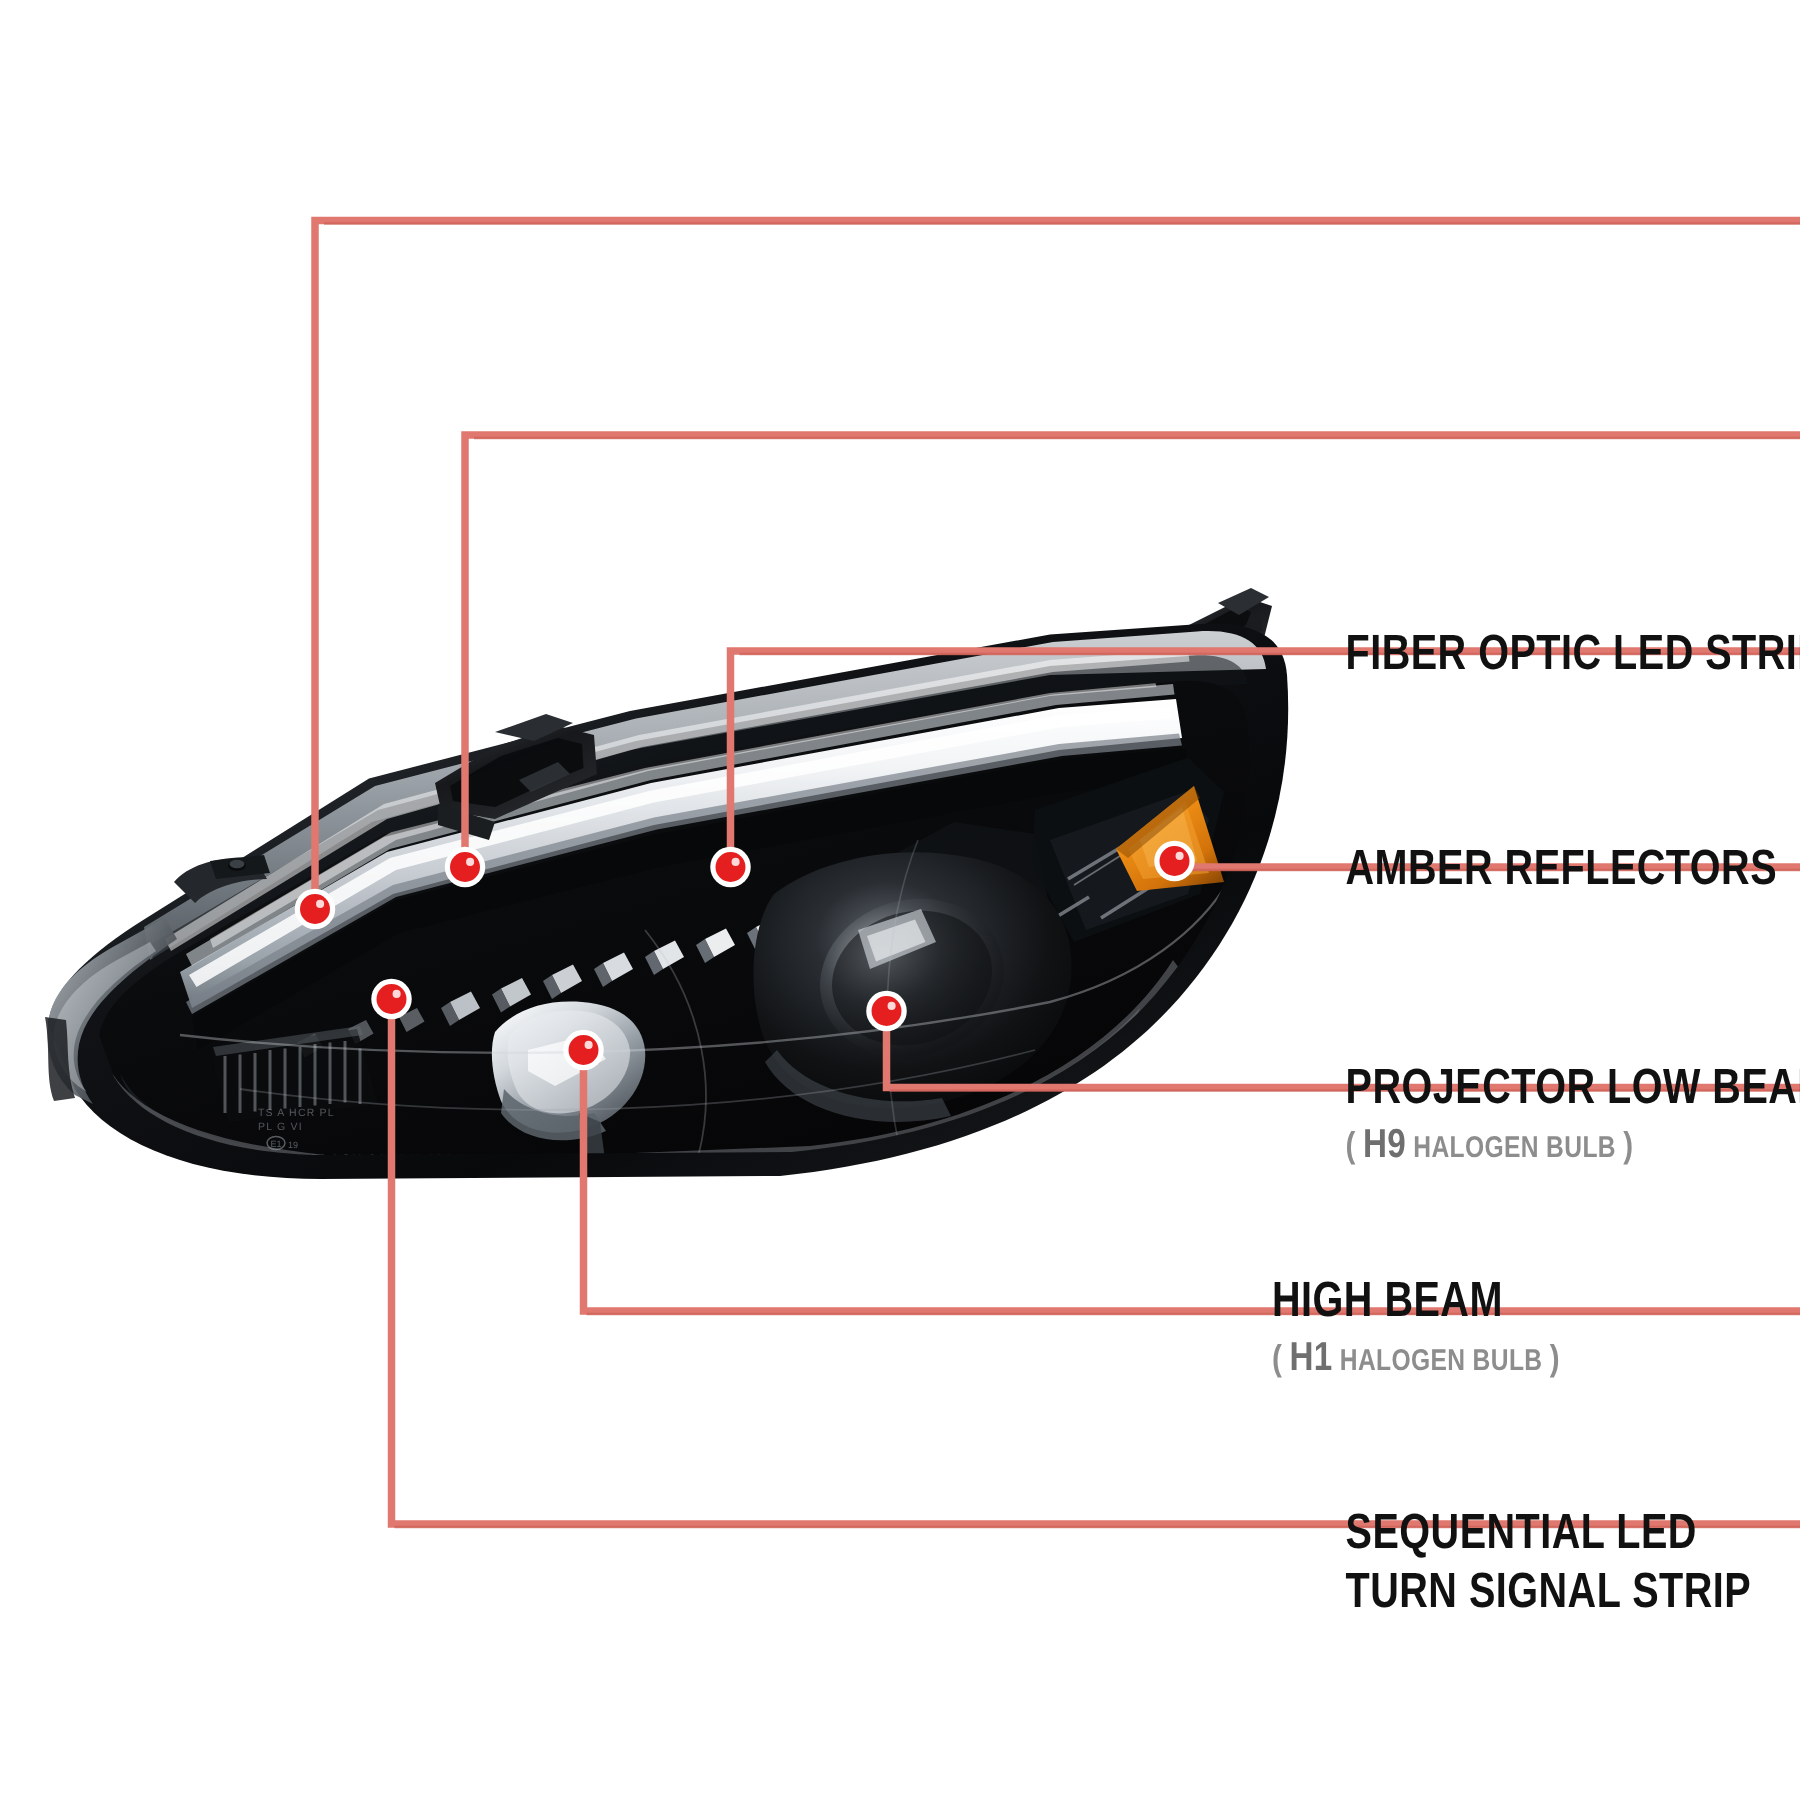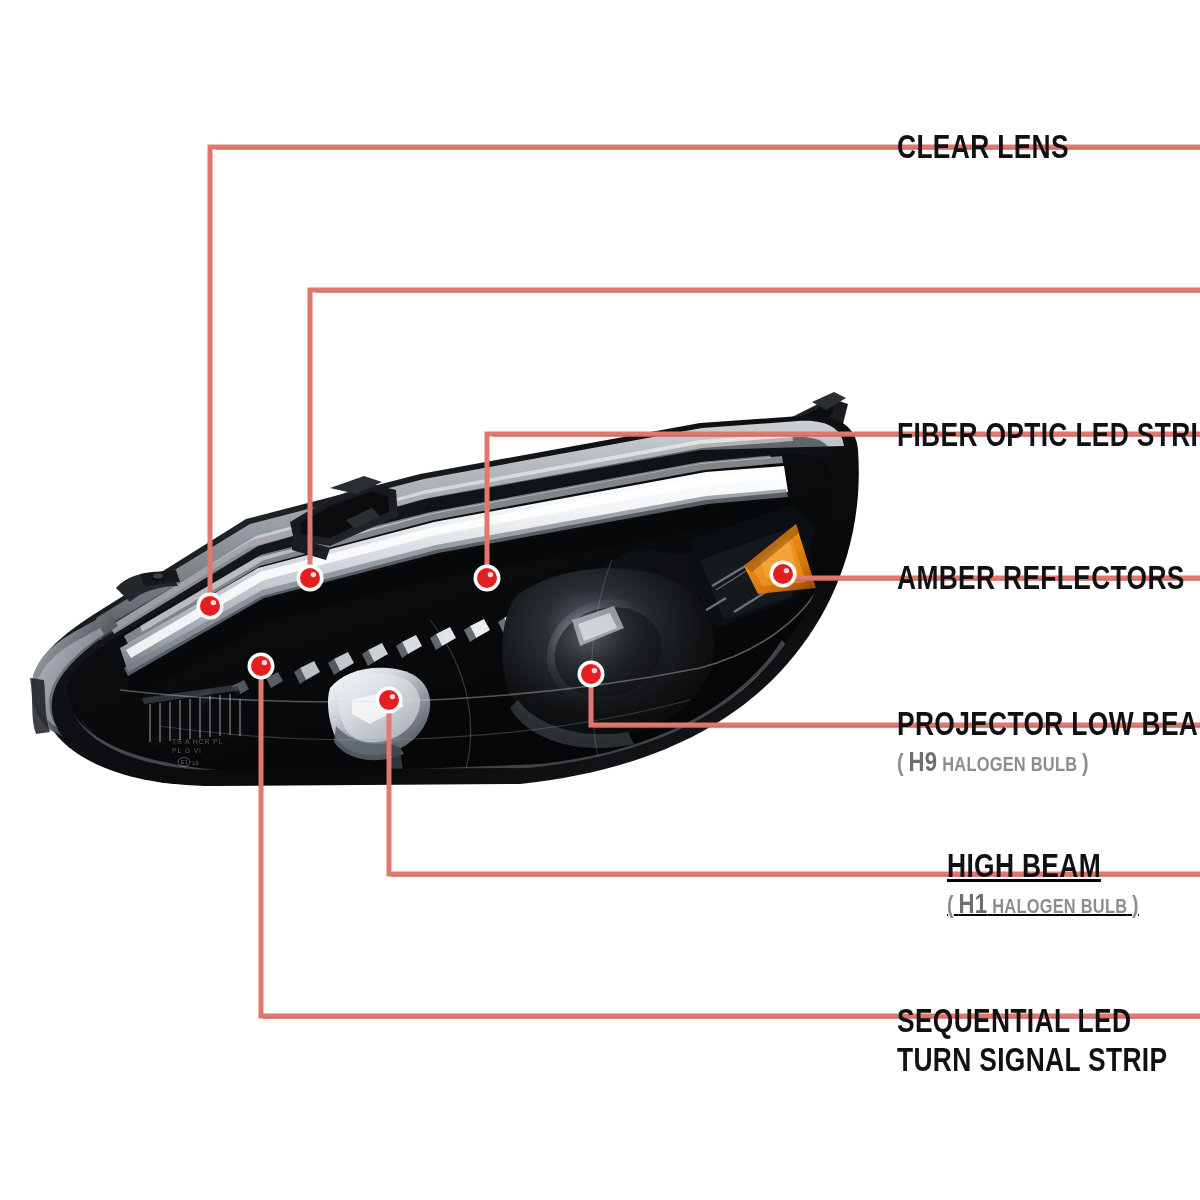--- a/index.html
+++ b/index.html
@@ -443,44 +443,41 @@
           <circle cx="392.4" cy="696.6" r="2.7" fill="#ffd9d9"></circle>
         </g>
         <g>
           <circle cx="261" cy="666" r="13.5" fill="#ffffff"></circle>
           <circle cx="261" cy="666" r="10" fill="#e51f1f"></circle>
           <circle cx="264.4" cy="662.6" r="2.7" fill="#ffd9d9"></circle>
         </g>
       </g>
   </svg>
 
-  <div class="label-block" id="lbl-0" style="left: 897px; top: 130px;">
-    <span class="label-main">CLEAR LENS</span>
-  </div>
 
 
   <div class="label-block" id="lbl-2" style="left: 897px; top: 418px;">
     <span class="label-main">FIBER OPTIC LED STRIP</span>
   </div>
 
   <div class="label-block" id="lbl-3" style="left: 897px; top: 561px;">
     <span class="label-main">AMBER REFLECTORS</span>
   </div>
 
   <div class="label-block" id="lbl-4" style="left: 897px; top: 707px;">
     <span class="label-main">PROJECTOR LOW BEAM</span>
     <span class="label-sub">
       <span class="paren">(</span>
       <span class="bulb-code">H9</span>
       <span>HALOGEN BULB</span>
       <span class="paren">)</span>
     </span>
   </div>
 
-  <div class="label-block" id="lbl-5" style="left: 947px; top: 849px; text-decoration: underline;">
+  <div class="label-block" id="lbl-5" style="left: 848px; top: 849px;">
     <span class="label-main">HIGH BEAM</span>
     <span class="label-sub">
       <span class="paren">(</span>
       <span class="bulb-code">H1</span>
       <span>HALOGEN BULB</span>
       <span class="paren">)</span>
     </span>
   </div>
 
   <div class="label-block" id="lbl-6" style="left: 897px; top: 1004px;">

